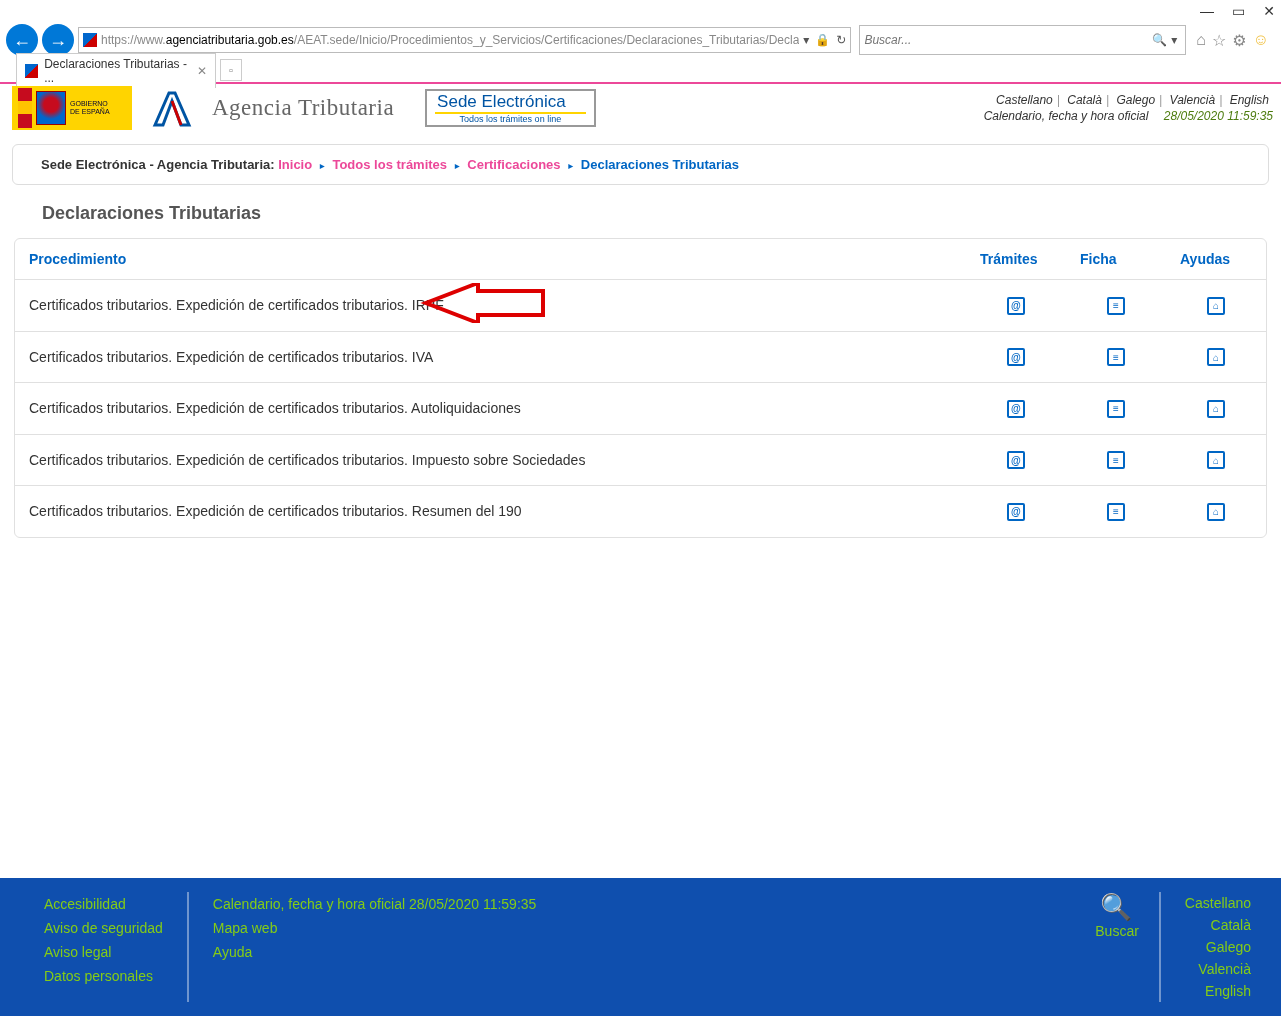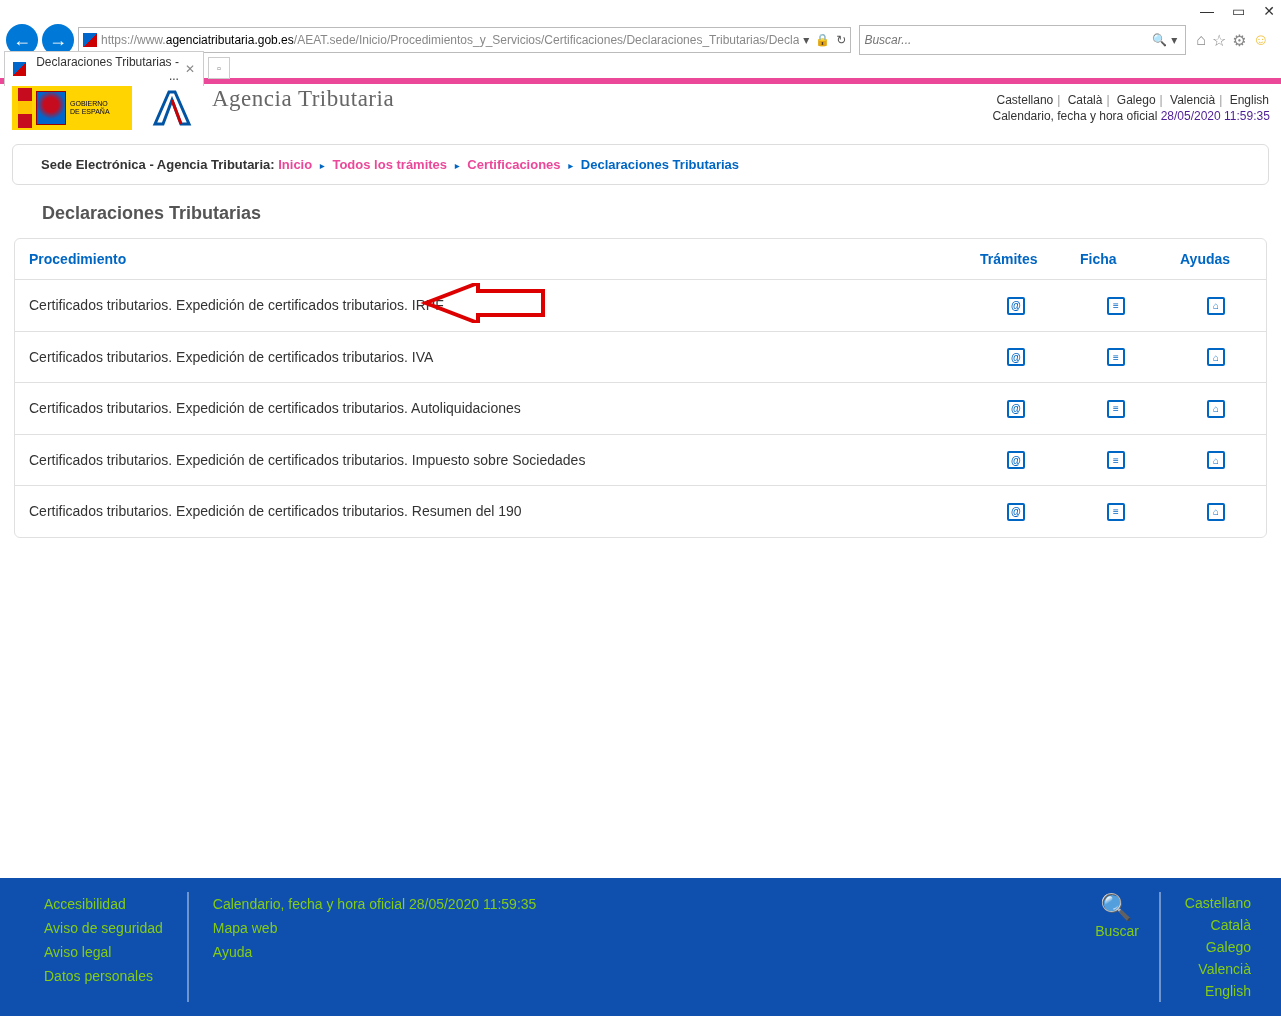--- a/index.html
+++ b/index.html
@@ -14,45 +14,45 @@
 .url-bar { flex: 0 0 730px; display: flex; align-items: center; border: 1px solid #bbb; height: 26px; padding: 12px 4px; gap: 4px; }
 .url-bar .url-text { flex: 1; font-size: 12px; white-space: nowrap; overflow: hidden; color: #888; }
 .url-bar .url-text .domain { color: #000; }
 .url-icons { display: flex; gap: 6px; color: #555; font-size: 12px; }
 .search-bar { flex: 1; display: flex; align-items: center; border: 1px solid #bbb; height: 30px; padding: 0 4px; margin-left: 4px; }
 .search-bar input { border: none; outline: none; flex: 1; font-size: 12px; color: #888; font-style: italic; }
 .search-bar-icons { display: flex; gap: 4px; color: #555; font-size: 12px; padding: 0 4px;}
 .toolbar-icons { display: flex; gap: 6px; padding: 0 6px; color: #888; font-size: 16px;}
 .toolbar-icons .smiley { color: #f0c040; }
 
-.tab-bar { display: flex; align-items: center; padding: 0 4px; height: 26px; border-bottom: 6px solid #ec4899; text-align: right; }
+.tab-bar { display: flex; align-items: center; padding: 0 16px; height: 26px; border-bottom: 2px solid #ec4899; }
 .tab { display: flex; align-items: center; gap: 6px; padding: 3px 8px; border: 1px solid #ccc; border-bottom: none; background: #fff; font-size: 12px; max-width: 200px; }
 .tab .favicon { width: 14px; height: 14px; background: linear-gradient(135deg, #06c 50%, #c00 50%); display: inline-block; }
 .tab .close { color: #888; cursor: pointer; }
 .newtab { width: 22px; height: 22px; border: 1px solid #ccc; display: flex; align-items: center; justify-content: center; color: #888; margin-left: 4px; cursor: pointer; font-size: 11px;}
 
 
 .site-header { display: flex; align-items: center; justify-content: space-between; padding: 2px 0 2px 12px; }
-.logos { display: flex; gap: 19px; }
+.logos { display: flex; align-items: center; gap: 19px; }
 .gob-logo { width: 120px; height: 44px; display: flex; align-items: center; background: #ffd400; padding: 0 6px; gap: 4px; }
 .flag { width: 14px; height: 40px; background: linear-gradient(#c60b1e 33%, #ffc400 33% 66%, #c60b1e 66%); }
 .crest { width: 30px; height: 34px; background: radial-gradient(circle at 50% 40%,#c60b1e 30%,#06c 60%); border: 1px solid #900;}
 .gob-text { font-size: 7px; line-height: 8px; color: #003; }
 .at-logo { width: 42px; height: 42px; display: flex; align-items: center; justify-content: center; }
 .at-logo svg { width: 40px; height: 40px; }
 .agency-text { font-family: Georgia, serif; font-size: 23px; color: #666; font-weight: normal; letter-spacing: 0.5px; }
 .sede-box { border: 2px solid #999; padding: 1px 8px 1px 8px; margin-left: 12px; text-align: center; }
 .sede-title { font-size: 17px; color: #0054a3; border-bottom: 2px solid #ffd400; display: inline-block; padding: 0 20px 0 2px;}
 .sede-sub { font-size: 9px; color: #0054a3; }
 
-.header-right { font-size: 12px; padding-right: 8px; color:#333;}
+.header-right { text-align: right; font-size: 12px; padding-right: 8px; color:#333;font-style:italic;}
 .langs a { color: #333; text-decoration: none; padding: 0 4px; cursor: pointer; }
 .langs .sep { color: #999; }
 .date-line { margin-top: 2px; }
-.date-line .dt { color: #4c1d95; }
+.date-line .dt { color: #4d7c0f; margin-left: 12px; }
 
 
 .breadcrumb-box { margin: 12px 12px 8px 12px; border: 1px solid #ddd; border-radius: 6px; padding: 12px 28px; font-size: 13px; }
 .breadcrumb-box .prefix { font-weight: bold; }
 .breadcrumb-box a { color: #ec4899; text-decoration: none; cursor: pointer; font-weight: bold; }
 .breadcrumb-box .arrow { color: #0066c4; padding: 0 4px; font-size: 10px; }
 .breadcrumb-box .current { color: #0066c4; font-weight: bold; }
 
 .page-title { font-size: 18px; font-weight: bold; color: #555; margin: 18px 42px 14px 42px; }
 
@@ -139,20 +139,24 @@
       <div class="gob-text" style="white-space:pre-line;">GOBIERNO
 DE ESPAÑA</div>
     </div>
     <div class="at-logo">
       <svg viewBox="0 0 40 40">
             <path d="M3 37 L17 5 L23 5 L37 37 L29 37 L20 13 L11 37 Z" fill="none" stroke="#0054a3" stroke-width="3"></path>
             <path d="M20 13 L29 37" stroke="#c00" stroke-width="3"></path>
           </svg>
     </div>
     <span class="agency-text">Agencia Tributaria</span>
+    <div class="sede-box">
+      <div class="sede-title">Sede Electrónica</div>
+      <div class="sede-sub">Todos los trámites on line</div>
+    </div>
   </div>
   <div class="header-right">
     <div class="langs">
       <a>Castellano</a><span class="sep">|</span>
       <a>Català</a><span class="sep">|</span>
       <a>Galego</a><span class="sep">|</span>
       <a>Valencià</a><span class="sep">|</span>
       <a>English</a>
     </div>
     <div class="date-line">

